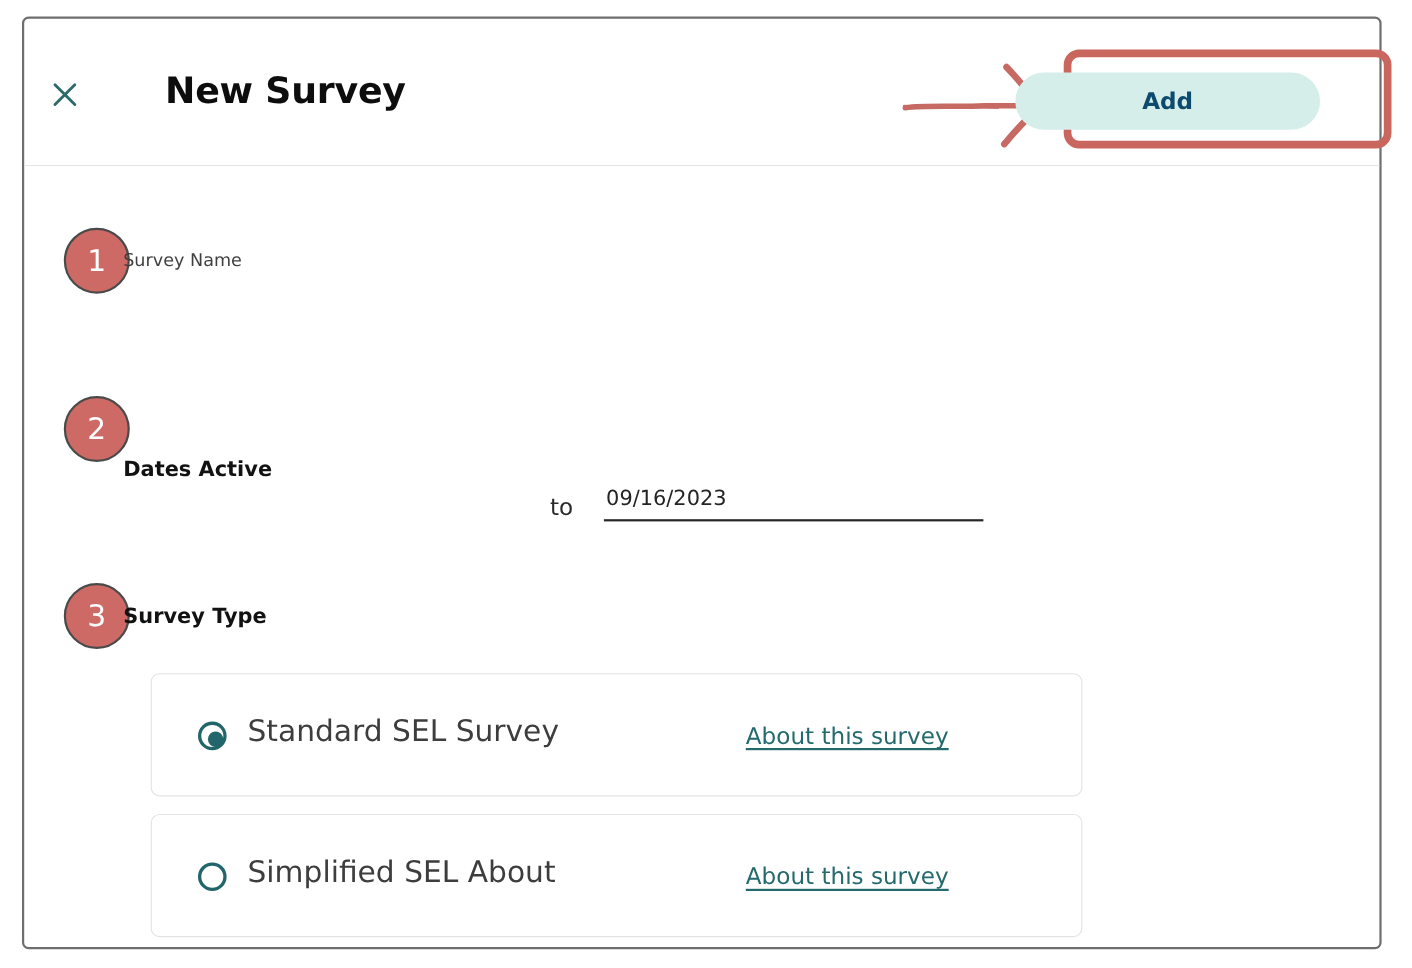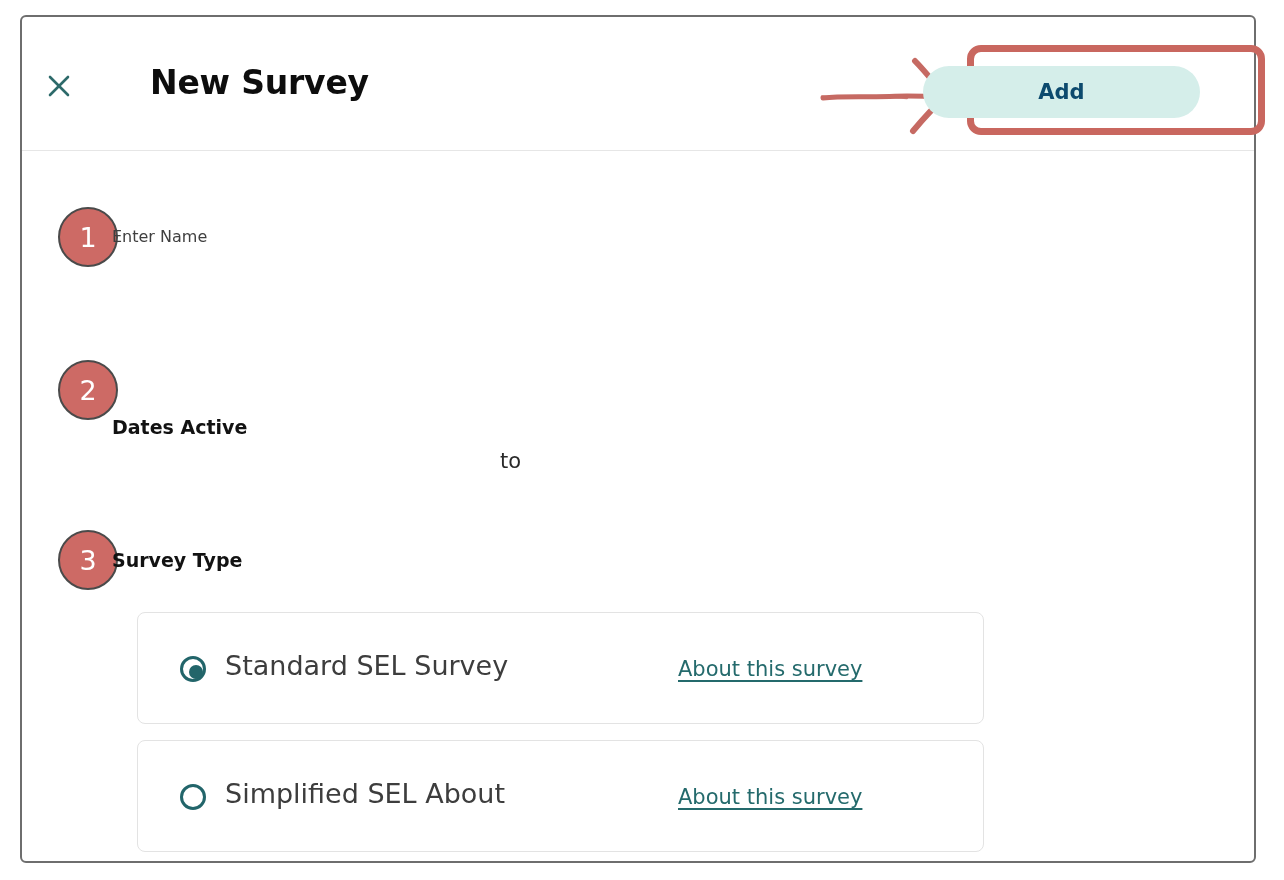--- a/index.html
+++ b/index.html
@@ -290,25 +290,26 @@
     </svg>
 
     <div class="annot-box"></div>
 
     <button class="add-button">Add</button>
   </div>
 
   <div class="body-area">
 
     <div class="step-badge badge-1">1</div>
-    <div class="field-label-small">Enter Name</div>
+    <div class="field-label-small">Survey Name</div>
 
     <div class="step-badge badge-2">2</div>
     <div class="section-heading heading-dates">Dates Active</div>
     <div class="date-sep">to</div>
+    <input class="date-input date-end" type="text" value="09/16/2023" style="">
 
     <div class="step-badge badge-3">3</div>
     <div class="section-heading heading-type">Survey Type</div>
 
     <div class="type-card card-1">
       <div class="radio-row">
         <span class="radio-outer">
           <span class="radio-inner"></span>
         </span>
         <span class="radio-label">Standard SEL Survey</span>

